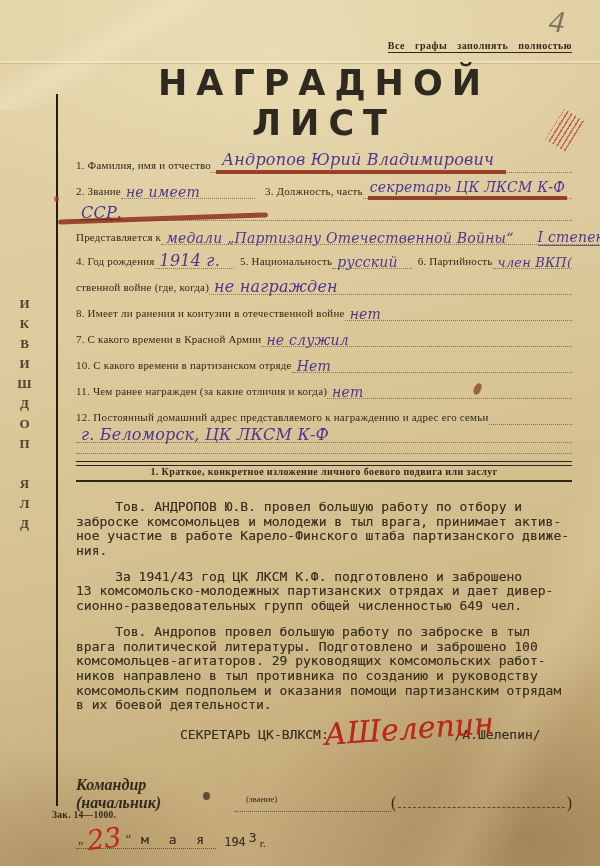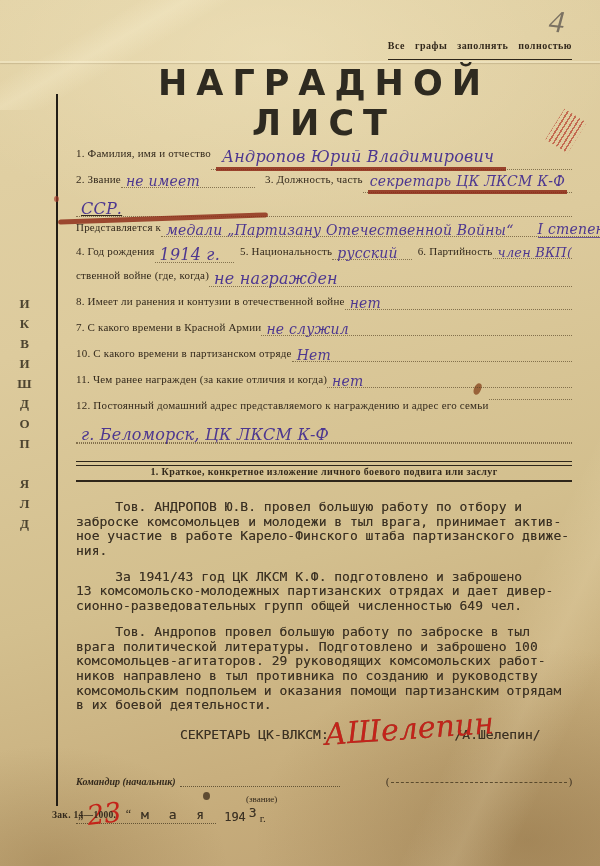--- a/index.html
+++ b/index.html
@@ -28,25 +28,25 @@
     background:repeating-linear-gradient(0deg,transparent 0 3px,rgba(178,40,28,.8) 3px 4.5px);}
   .stain1{position:absolute;left:474px;top:383px;width:7px;height:12px;background:#8a4a22;
     border-radius:60% 40% 55% 45%;opacity:.8;transform:rotate(18deg);}
   .stain2{position:absolute;left:203px;top:792px;width:7px;height:8px;background:#52402a;
     border-radius:50%;opacity:.9;}
   .stain3{position:absolute;left:54px;top:196px;width:5px;height:6px;background:#a8392a;
     border-radius:50%;opacity:.65;}
 
   .content{position:absolute;left:76px;top:40px;width:496px;}
   .fill-note{text-align:right;font-size:10px;font-weight:bold;letter-spacing:.5px;word-spacing:7px;}
-  .fill-note span{border-bottom:1.5px solid #2e261a;padding-bottom:8px;}
+  .fill-note span{border-bottom:1.5px solid #2e261a;padding-bottom:1px;}
   .title{text-align:center;font-family:"DejaVu Sans",sans-serif;font-weight:bold;
     font-size:35px;letter-spacing:9px;color:#2e2a20;margin-top:12px;margin-bottom:4px;}
 
-  .fr{display:flex;align-items:flex-start;min-height:26px;font-size:11px;letter-spacing:.2px;}
+  .fr{display:flex;align-items:flex-end;min-height:26px;font-size:11px;letter-spacing:.2px;}
   .lbl{white-space:nowrap;padding-bottom:2px;}
   .fl{flex:1;border-bottom:1px dotted rgba(78,60,30,.62);display:flex;align-items:flex-end;
     padding:0 5px;overflow:visible;}
   .hw{font-family:"DejaVu Serif",serif;font-style:italic;color:#4d3790;font-size:14px;
     margin-bottom:-2px;white-space:nowrap;}
   .hw-lg{font-size:16px;}
   .ul-red{border-bottom:4px solid rgba(140,41,22,.85);padding:0 12px 1px 6px;}
   .ul-red2{border-bottom:4px solid rgba(140,41,22,.85);padding:0 2px 1px 2px;}
   .ul-pur{border-bottom:1.5px solid rgba(77,55,144,.8);}
   .ccp-row{position:relative;text-decoration:underline;}
@@ -61,21 +61,21 @@
     line-height:1.13;color:#3b3123;white-space:pre-wrap;text-shadow:0 0 .5px rgba(59,49,35,.55);}
   .typed + .typed{margin-top:11px;}
 
   .sig-row{position:relative;margin-top:14px;padding-left:104px;font-family:"DejaVu Sans Mono",monospace;
     font-size:13px;color:#3b3123;text-shadow:0 0 .5px rgba(59,49,35,.55);}
   .sig-name{margin-left:118px;}
   .sig-script{position:absolute;left:248px;top:-16px;font-family:"DejaVu Serif",serif;
     font-style:italic;font-size:30px;color:#c4231a;transform:rotate(-4deg);white-space:nowrap;}
 
   .cmd-wrap{position:relative;margin-top:34px;}
-  .cmd-row{display:flex;align-items:flex-end;font-size:10px;font-style:italic;font-weight:bold;}
+  .cmd-row{display:flex;align-items:flex-end;font-size:16px;font-style:italic;font-weight:bold;}
   .cmd-line{width:160px;border-bottom:1px dotted rgba(60,48,26,.7);margin-left:4px;}
   .cmd-sp{flex:1;}
   .cmd-paren{display:flex;align-items:flex-end;width:186px;font-style:normal;font-weight:normal;}
   .paren-line{flex:1;border-bottom:1px dashed rgba(60,48,26,.75);margin:0 2px 4px;}
   .cmd-caption{position:absolute;left:170px;top:18px;font-size:9px;}
 
   .date-row{margin-top:16px;display:flex;align-items:flex-end;font-size:12px;}
   .date-ul{display:flex;align-items:flex-end;border-bottom:1px dotted rgba(60,48,26,.7);
     padding:0 6px 1px 2px;}
   .d23{font-family:"DejaVu Serif",serif;font-style:italic;font-size:27px;color:#c4231a;

